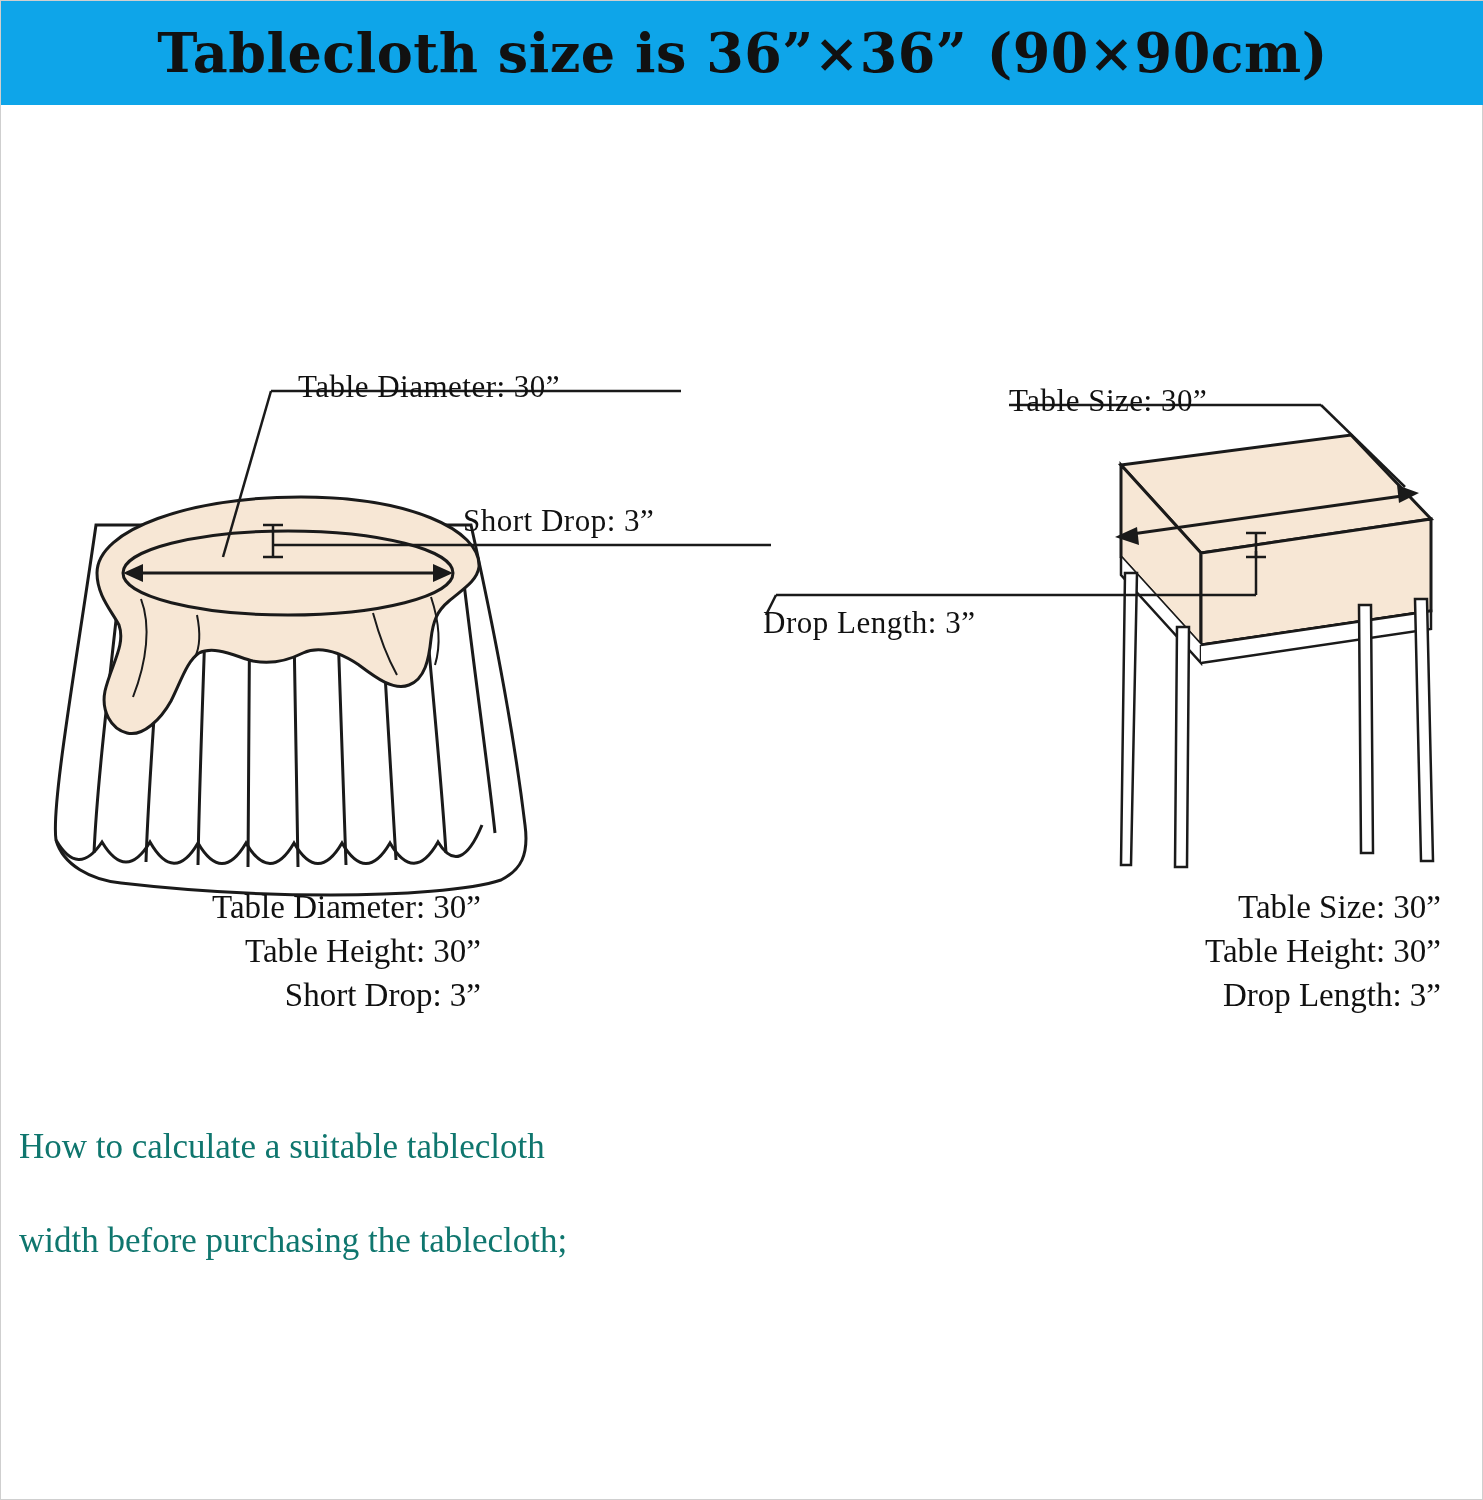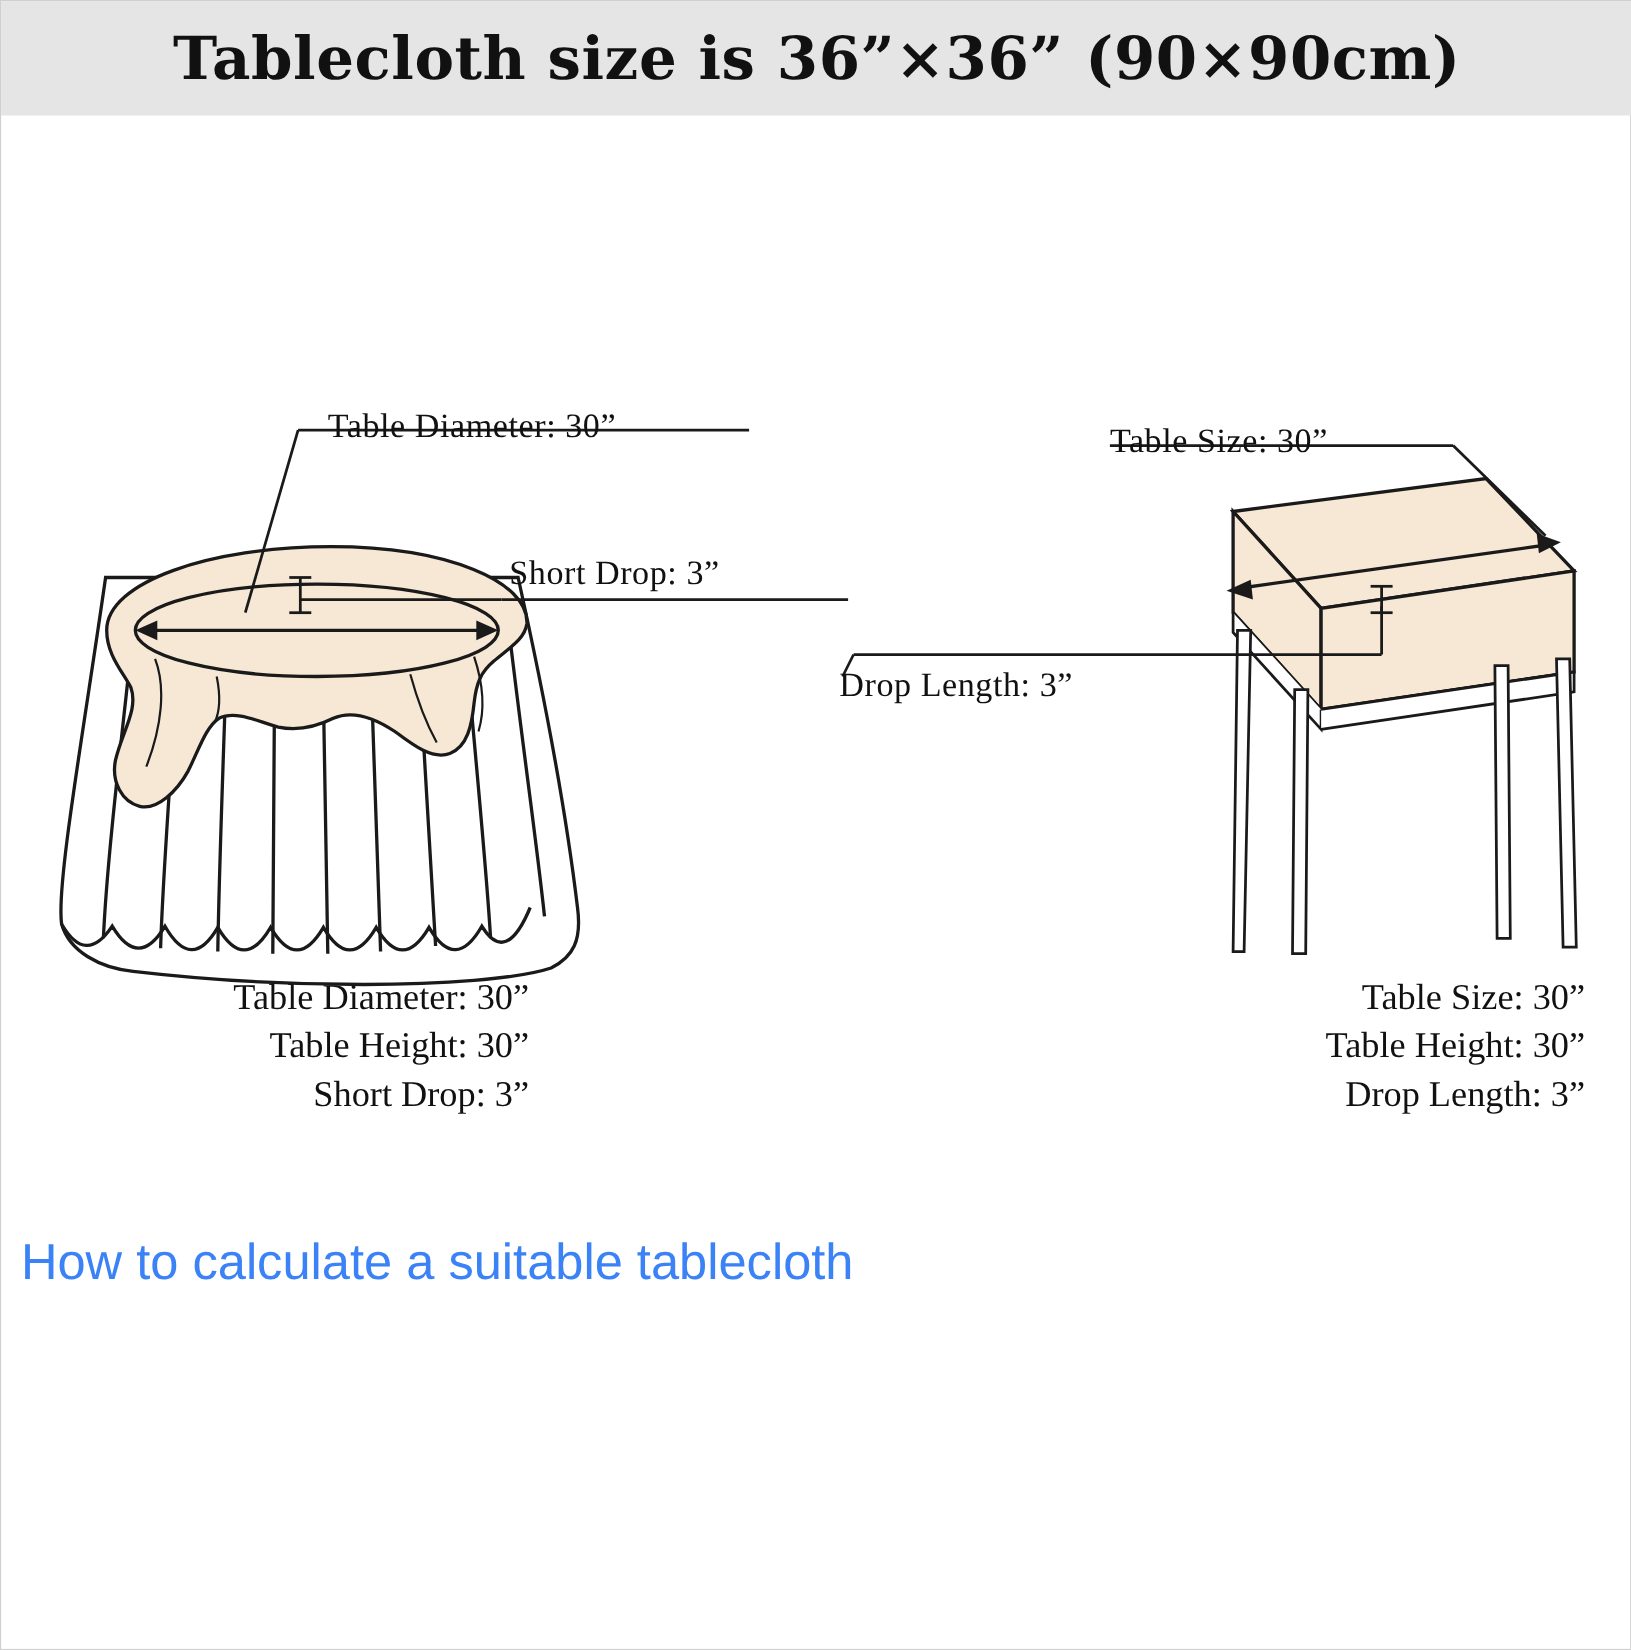--- a/index.html
+++ b/index.html
@@ -22,21 +22,21 @@
     height: 1500px;
     border: 1px solid #cfcfcf;
     box-sizing: border-box;
   }
   
   .header-band {
     position: absolute;
     left: 0; top: 0;
     width: 1483px;
     height: 104px;
-    background: #e5e5e5;
+    background: #0ea5e9;
     display: flex;
     align-items: center;
     justify-content: center;
     box-sizing: border-box;
   }
   .header-title {
     font-family: "DejaVu Serif", serif;
     font-weight: bold;
     font-size: 54px;
     letter-spacing: 0.5px;
@@ -84,24 +84,24 @@
     top: 780px;
     text-align: right;
     width: 440px;
   }
   
   .notes {
     position: absolute;
     left: 18px;
     top: 1120px;
     width: 1440px;
-    font-family: Liberation Sans, sans-serif;
-    font-size: 46px;
+    font-family: Liberation Serif, serif;
+    font-size: 35px;
     line-height: 52px;
-    color: #3b82f6;
+    color: #0f766e;
   }
   .notes p { margin: 0; }
   .notes .gap { height: 42px; }
 </style>
 </head>
 <body>
 
 <div class="page">
 
   <div class="header-band">
@@ -241,15 +241,16 @@
     <div class="spec-block spec-right">
       <div>Table Size: 30”</div>
       <div>Table Height: 30”</div>
       <div>Drop Length: 3”</div>
     </div>
   </div>
 
   <div class="notes">
     <p>How to calculate a suitable tablecloth</p>
     <div class="gap"></div>
+    <p>width before purchasing the tablecloth;</p>
   </div>
 
 </div>
 
 </body></html>

